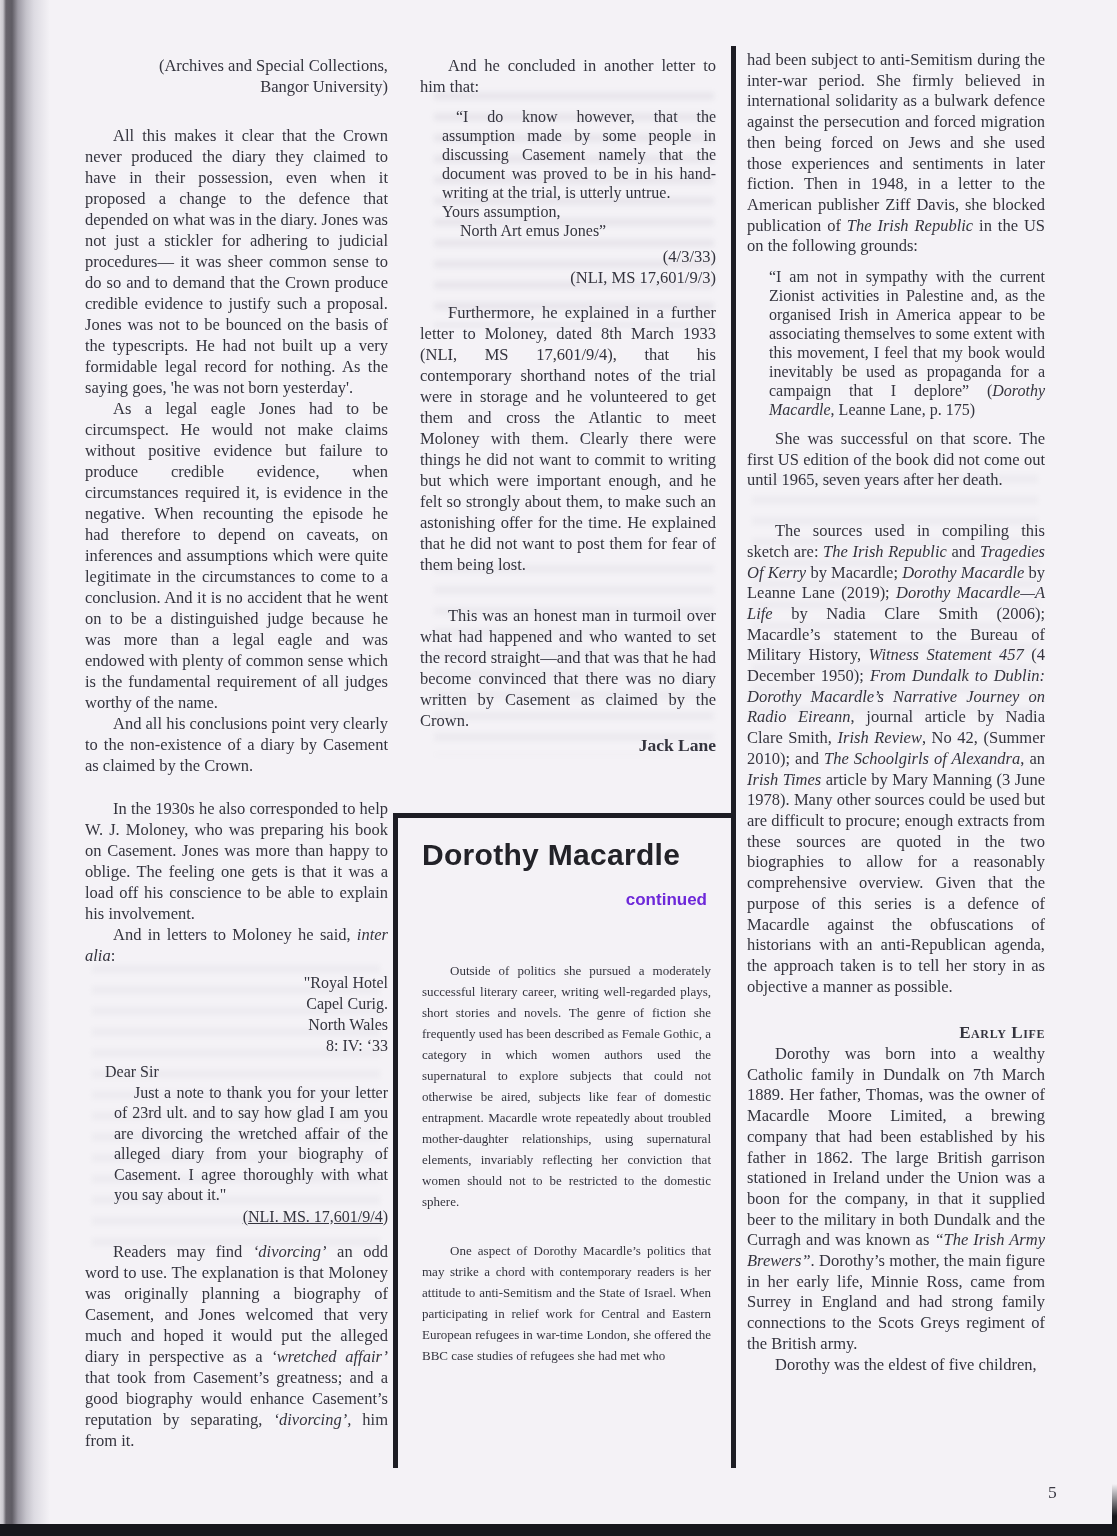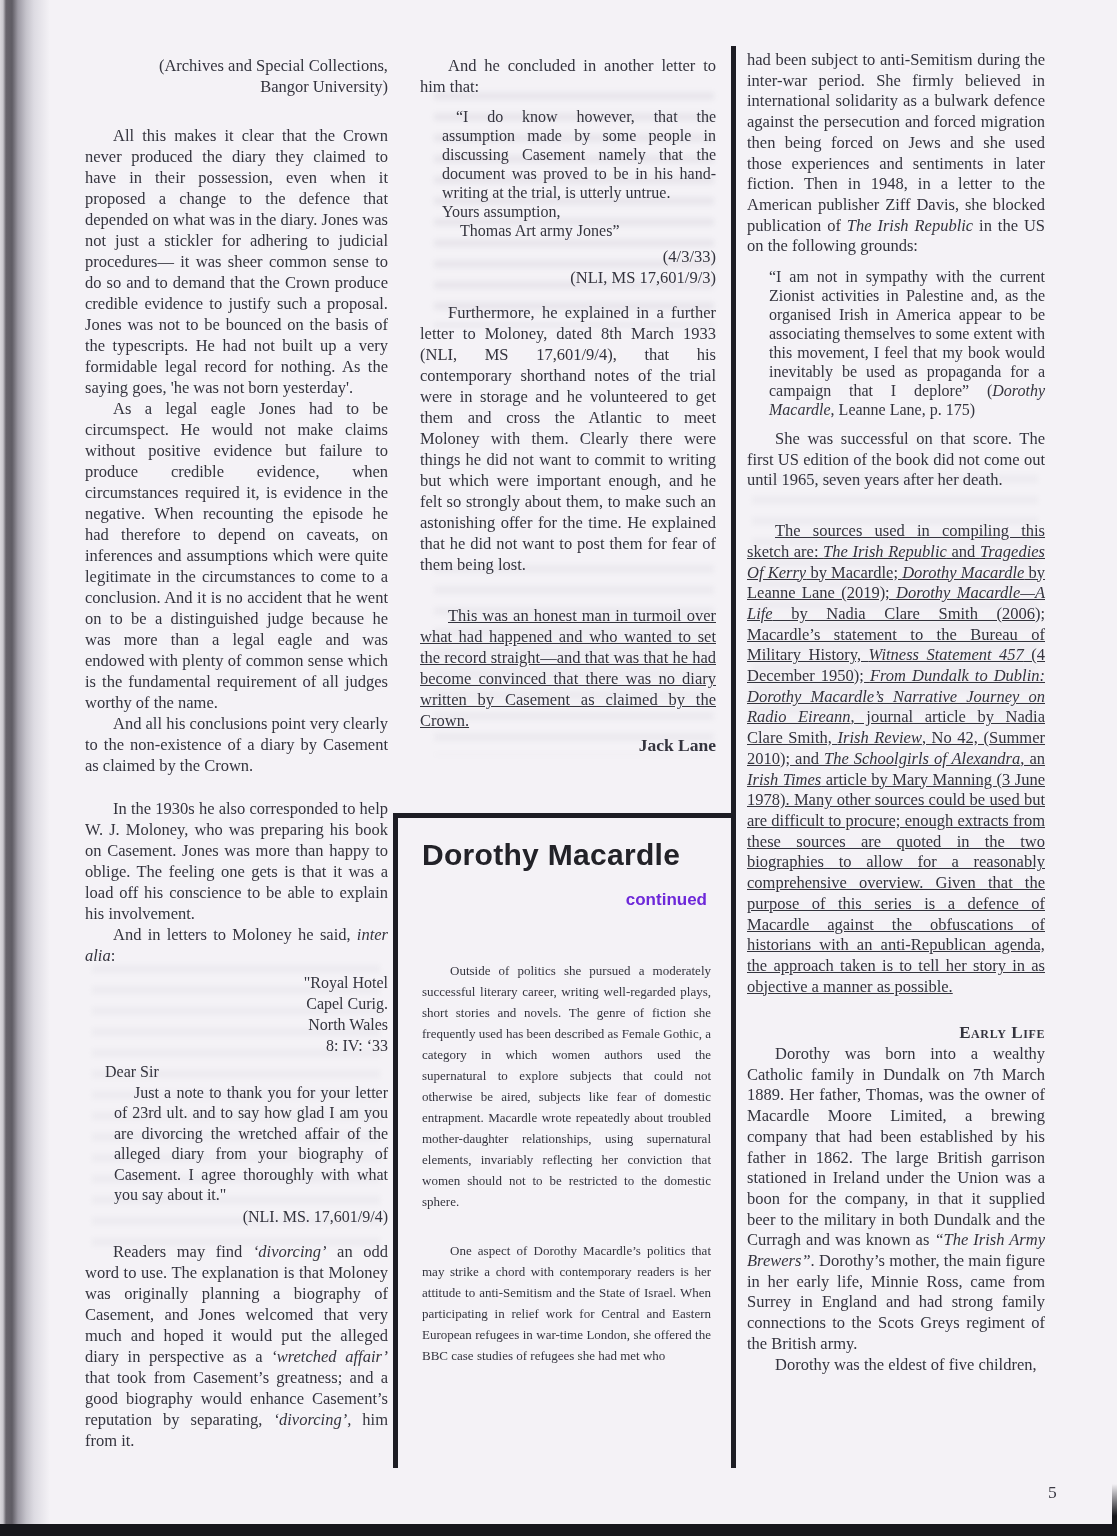--- a/index.html
+++ b/index.html
@@ -52,31 +52,31 @@
     position:absolute; top:55px; text-align:justify;
     font-size:16.5px; line-height:21px;
   }
   .col1 { left:85px;  width:303px; }
   .col2 { left:420px; width:296px; }
   .col3 { left:747px; width:298px; top:50px; line-height:20.7px; }
 
   p { margin:0; text-indent:28px; }
   p.noindent { text-indent:0; }
   .mt6{margin-top:6px;} .mt10{margin-top:10px;} .mt14{margin-top:14px;}
-  .mt22{margin-top:22px;} .mt28{margin-top:28px;} .mt30{margin-top:30px;text-decoration:underline;}
+  .mt22{margin-top:22px;} .mt28{margin-top:28px;} .mt30{margin-top:30px;}
 
   .attr { text-align:right; line-height:21px; }
 
   .addr { text-align:right; font-size:16px; line-height:21px; }
   .salut { margin-left:20px; font-size:16px; line-height:20.5px; }
   .lbody {
     margin-left:29px; font-size:16px; line-height:20.5px;
     text-align:justify; text-indent:20px;
   }
-  .ref { text-align:right; font-size:16px; line-height:21px; }
+  .ref { text-align:right; font-size:16px; line-height:21px;text-decoration:underline; }
 
   .quote {
     margin-left:22px; font-size:16px; line-height:19px;
     text-align:justify;
   }
   .quote-first { text-indent:14px; }
   .quote-cont  { text-indent:0; }
   .quote-name  { text-indent:18px; }
   .refr { text-align:right; font-size:16.5px; line-height:21px; }
   .sig  { text-align:right; font-weight:bold; font-size:17.5px; margin-top:4px; }
@@ -144,21 +144,21 @@
     <div class="lbody">Just a note to thank you for your letter of 23rd ult. and to say how glad I am you are divorcing  the wretched affair of the alleged diary from your biography of Casement. I agree thoroughly with what you say about it."</div>
     <div class="ref">(NLI. MS. 17,601/9/4)</div>
     <p class="mt14"><span>Readers may find </span><span style="font-style: italic;">‘divorcing’</span><span> an odd word to use. The explanation is that Moloney was originally planning a biography of Casement, and Jones welcomed that  very much and  hoped it would put the alleged diary in perspective as a </span><span style="font-style: italic;">‘wretched affair’</span><span> that took from Casement’s greatness; and a good biography would enhance Casement’s reputation by separating, </span><span style="font-style: italic;">‘divorcing’,</span><span> him from it.</span></p>
   </div>
 
   <div class="col col2">
     <p>And he concluded in another letter to him that:</p>
     <div class="quote mt10">
       <div class="quote-first">“I do know however, that the assumption made by some people in discussing Casement namely that the document was proved to be in his hand-writing at the trial, is utterly untrue.</div>
       <div class="quote-cont">Yours assumption,</div>
-      <div class="quote-name">Thomas Art army Jones”</div>
+      <div class="quote-name">North Art emus Jones”</div>
     </div>
     <div class="refr mt6">(4/3/33)</div>
     <div class="refr">(NLI, MS 17,601/9/3)</div>
     <p class="mt14">Furthermore, he explained in a further letter to Moloney, dated 8th March 1933 (NLI, MS 17,601/9/4), that his contemporary shorthand notes of the trial were in storage and he volunteered to get them and cross the Atlantic to meet Moloney with them. Clearly there were things he did not want to commit to writing but which were important enough, and he felt so strongly about them, to make such an astonishing offer for the time. He explained that he did not want to post them for fear of them being lost.</p>
     <p class="mt30">This was an honest man in turmoil over what had happened and who wanted to set the record straight—and that was that he had become convinced that there was no diary written by Casement as claimed by the Crown.</p>
     <div class="sig">Jack Lane</div>
   </div>
 
   <div class="continued-box">
     <div class="box-inner">

